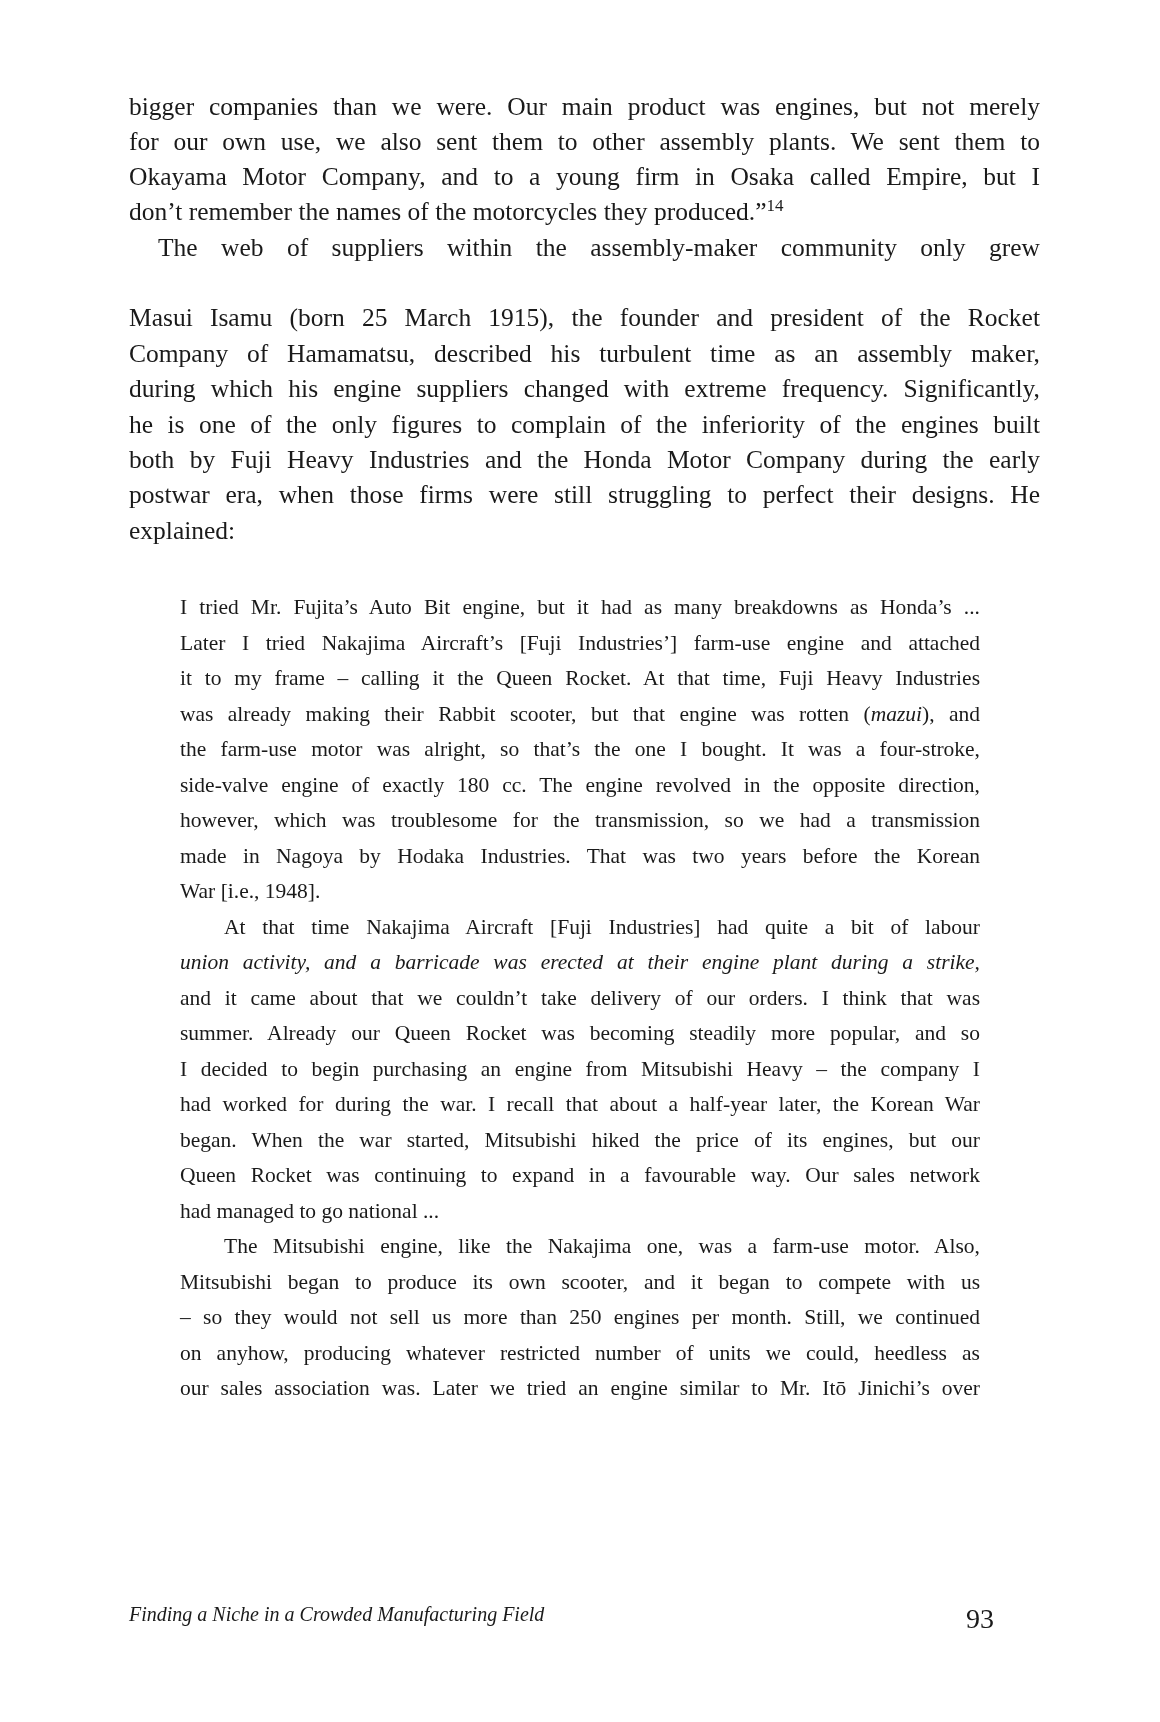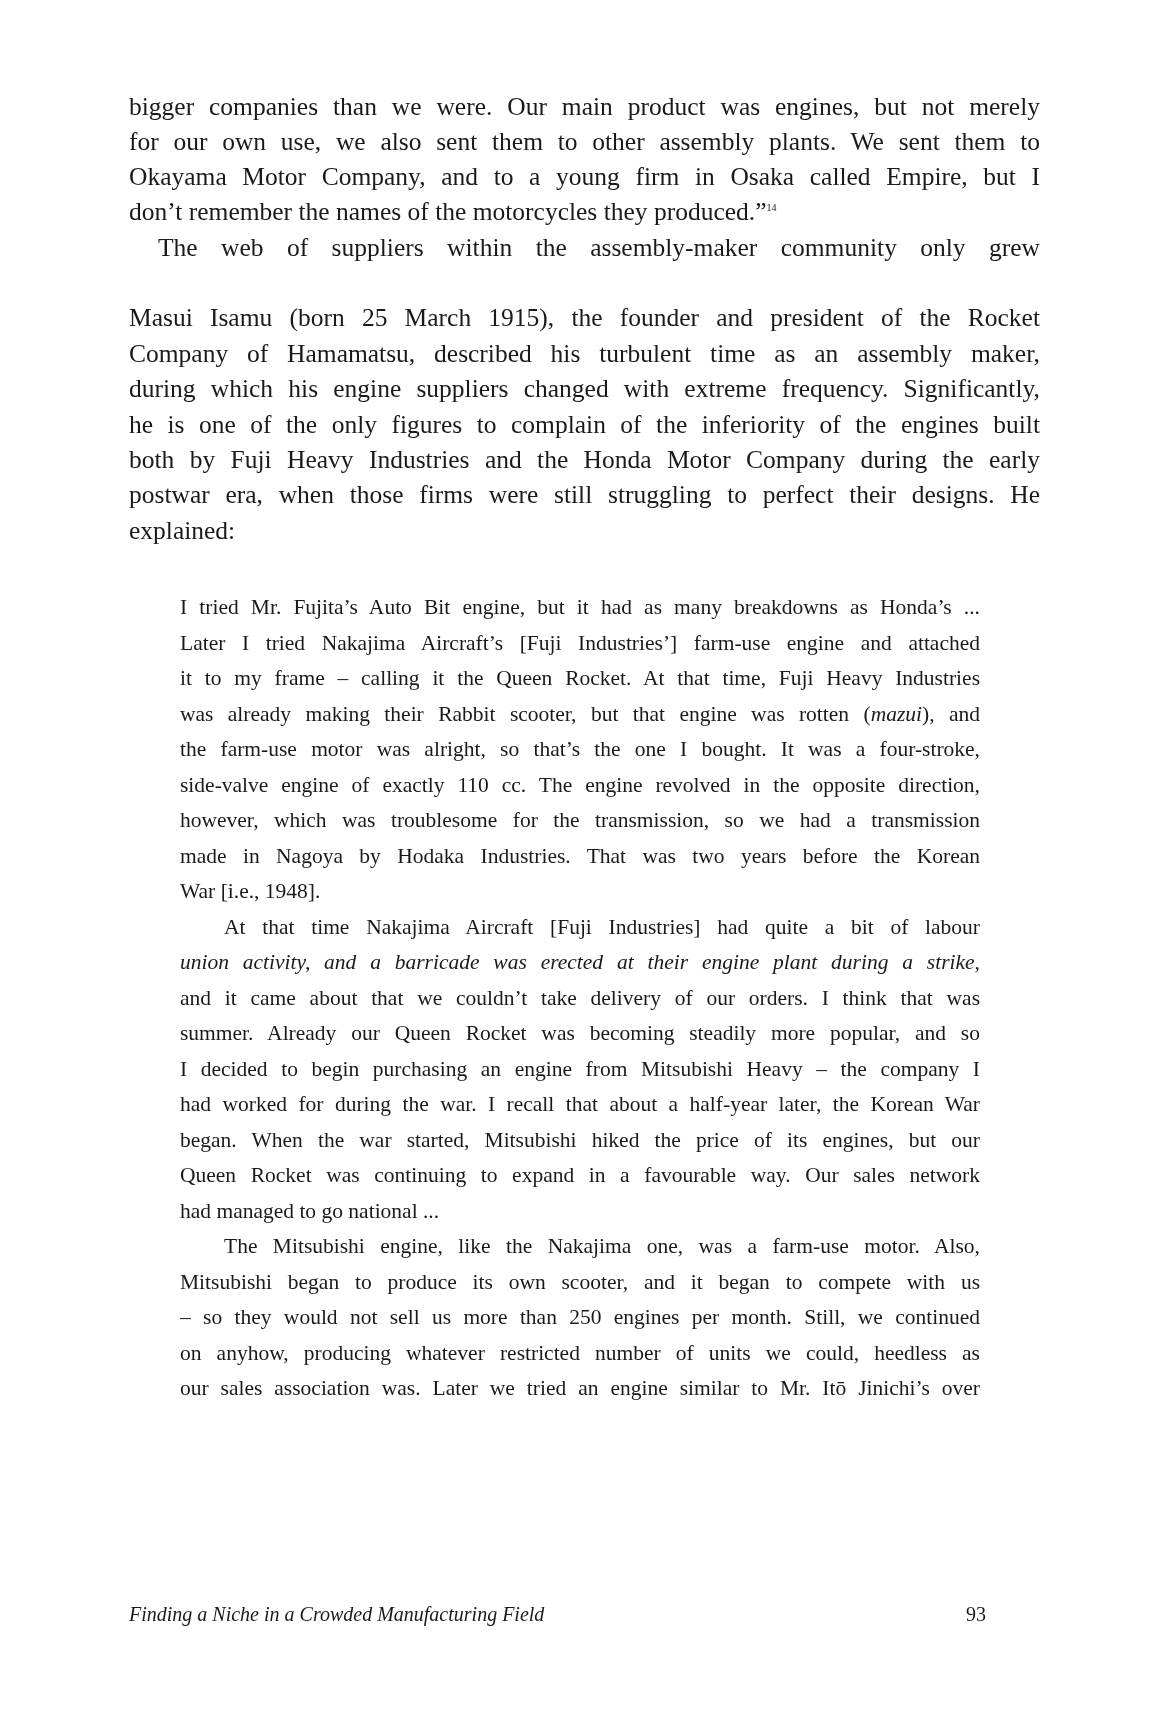--- a/index.html
+++ b/index.html
@@ -60,25 +60,25 @@
       left: 129px;
       top: 1603px;
       font-size: 20px;
       font-style: italic;
       white-space: nowrap;
     }
     .footer-page {
       position: absolute;
       left: 966px;
       top: 1603px;
-      font-size: 20px;
+      font-size: 28px;
       white-space: nowrap;
     }
     sup.fn {
-      font-size: 10px;
+      font-size: 17px;
       vertical-align: 9px;
       line-height: 0;
     }
     em { font-style: italic; }
   </style>
 </head>
 <body>
 
 <div class="page">
 
@@ -95,21 +95,21 @@
   <div class="line body-line" style="top:482px;">postwar era, when those firms were still struggling to perfect their designs. He</div>
   <div class="line body-line" style="top:447px;">both by Fuji Heavy Industries and the Honda Motor Company during the early</div>
   <div class="line body-line last" style="top:518px;">explained:</div>
 
   <div>
     <div class="line quote-line" style="top:597px;">I tried Mr. Fujita’s Auto Bit engine, but it had as many breakdowns as Honda’s ...</div>
     <div class="line quote-line" style="top:633px;">Later I tried Nakajima Aircraft’s [Fuji Industries’] farm-use engine and attached</div>
     <div class="line quote-line" style="top:668px;">it to my frame – calling it the Queen Rocket. At that time, Fuji Heavy Industries</div>
     <div class="line quote-line" style="top:704px;"><span>was already making their Rabbit scooter, but that engine was rotten (</span><em>mazui</em><span>), and</span></div>
     <div class="line quote-line" style="top:739px;">the farm-use motor was alright, so that’s the one I bought. It was a four-stroke,</div>
-    <div class="line quote-line" style="top:775px;">side-valve engine of exactly 110 cc. The engine revolved in the opposite direction,</div>
+    <div class="line quote-line" style="top:775px;">side-valve engine of exactly 180 cc. The engine revolved in the opposite direction,</div>
     <div class="line quote-line" style="top:810px;">however, which was troublesome for the transmission, so we had a transmission</div>
     <div class="line quote-line" style="top:846px;">made in Nagoya by Hodaka Industries. That was two years before the Korean</div>
     <div class="line quote-line last" style="top:881px;">War [i.e., 1948].</div>
 
     <div class="line quote-line indent" style="top:917px;">At that time Nakajima Aircraft [Fuji Industries] had quite a bit of labour</div>
     <div class="line quote-line" style="top:952px;font-style:italic;">union activity, and a barricade was erected at their engine plant during a strike,</div>
     <div class="line quote-line" style="top:988px;">and it came about that we couldn’t take delivery of our orders. I think that was</div>
     <div class="line quote-line" style="top:1023px;">summer. Already our Queen Rocket was becoming steadily more popular, and so</div>
     <div class="line quote-line" style="top:1059px;">I decided to begin purchasing an engine from Mitsubishi Heavy – the company I</div>
     <div class="line quote-line" style="top:1094px;">had worked for during the war. I recall that about a half-year later, the Korean War</div>

